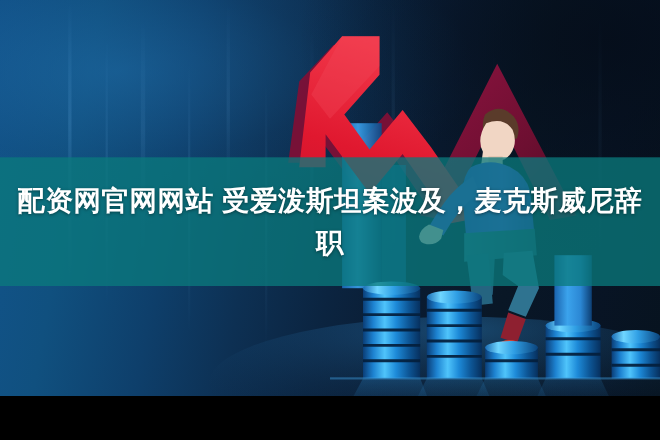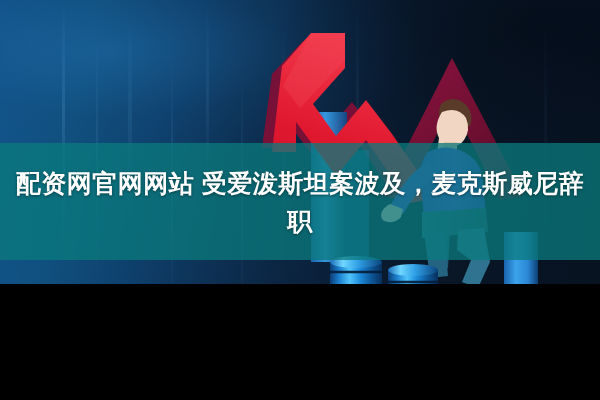--- a/index.html
+++ b/index.html
@@ -4,21 +4,21 @@
 <title>News Thumbnail</title>
 <style>
   html, body {
     margin: 0;
     padding: 0;
     background: #000;
   }
   #stage {
     position: relative;
     width: 600px;
-    height: 284px;
+    height: 360px;
     overflow: hidden;
     font-family: "Liberation Sans", "DejaVu Sans", sans-serif;
     background: #0a1a2c;
   }
 
   
   .bg-base {
     position: absolute;
     inset: 0;
     background:

